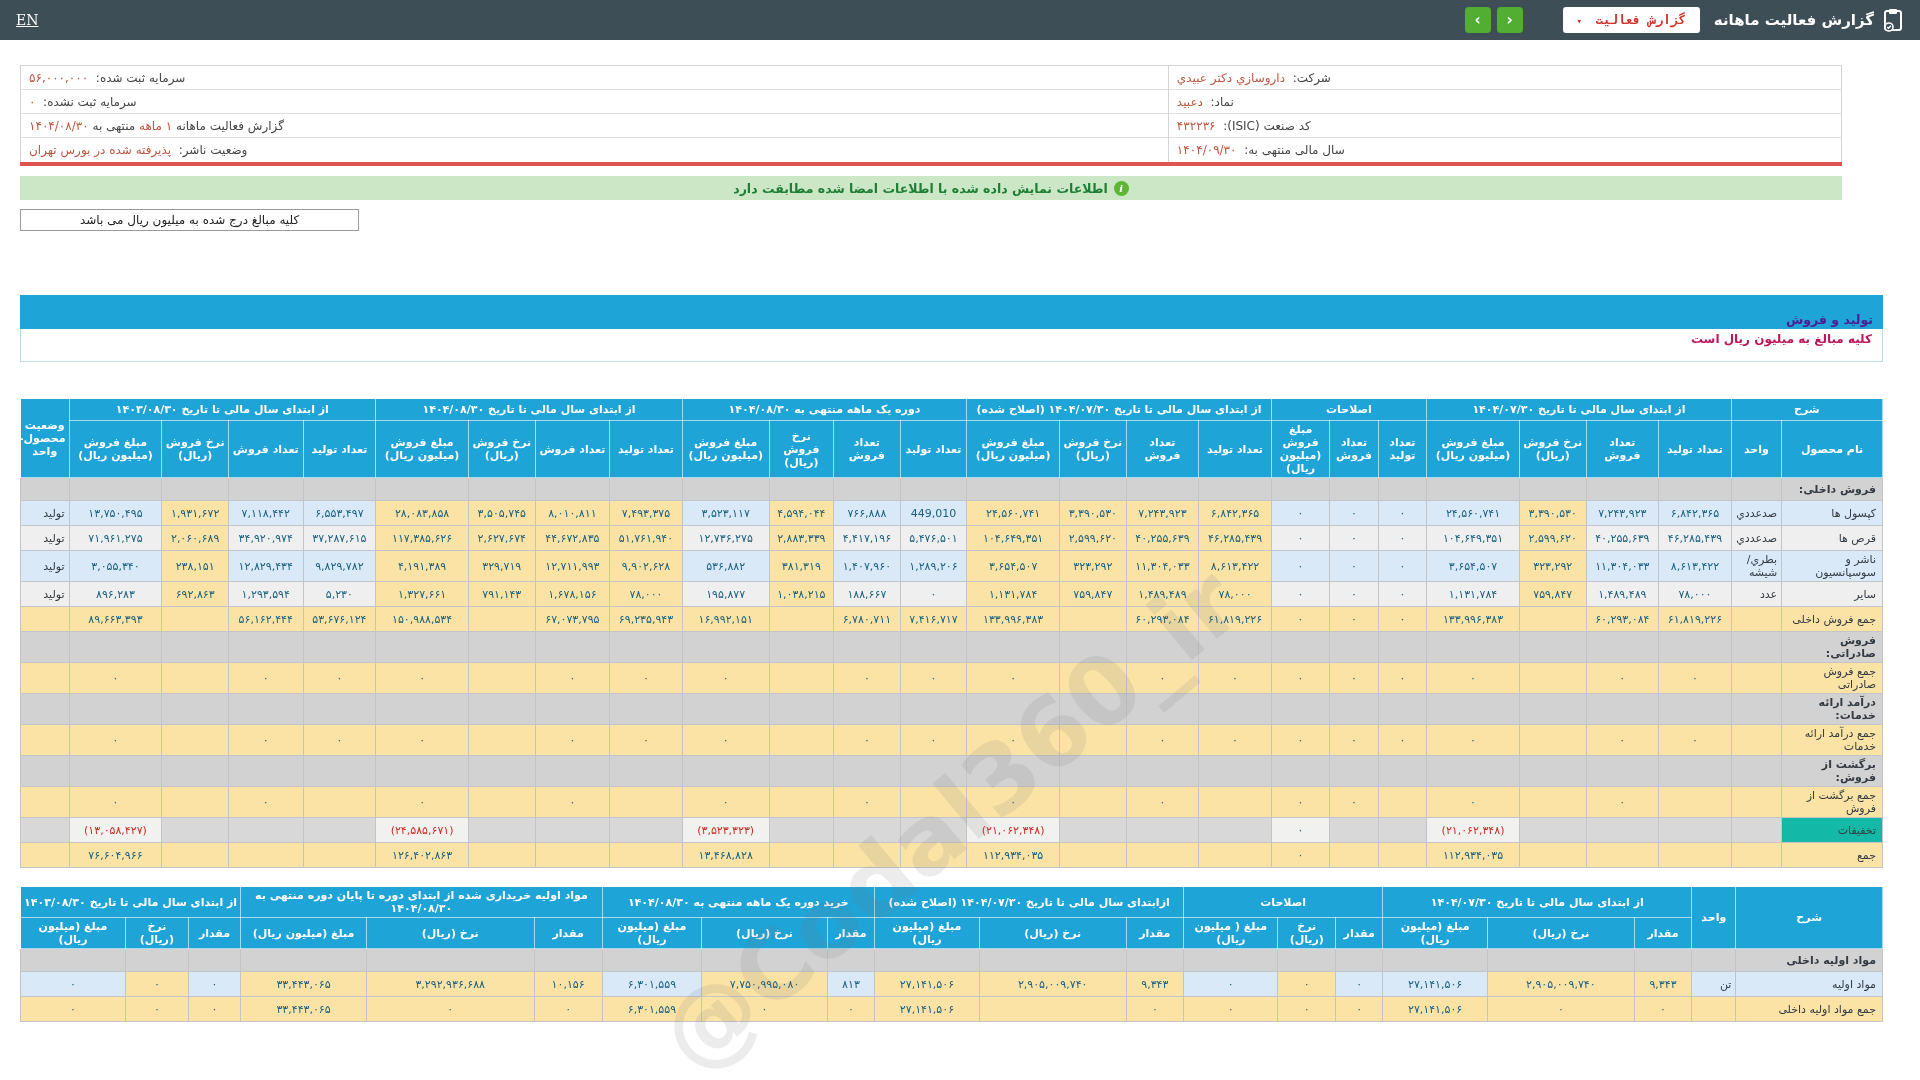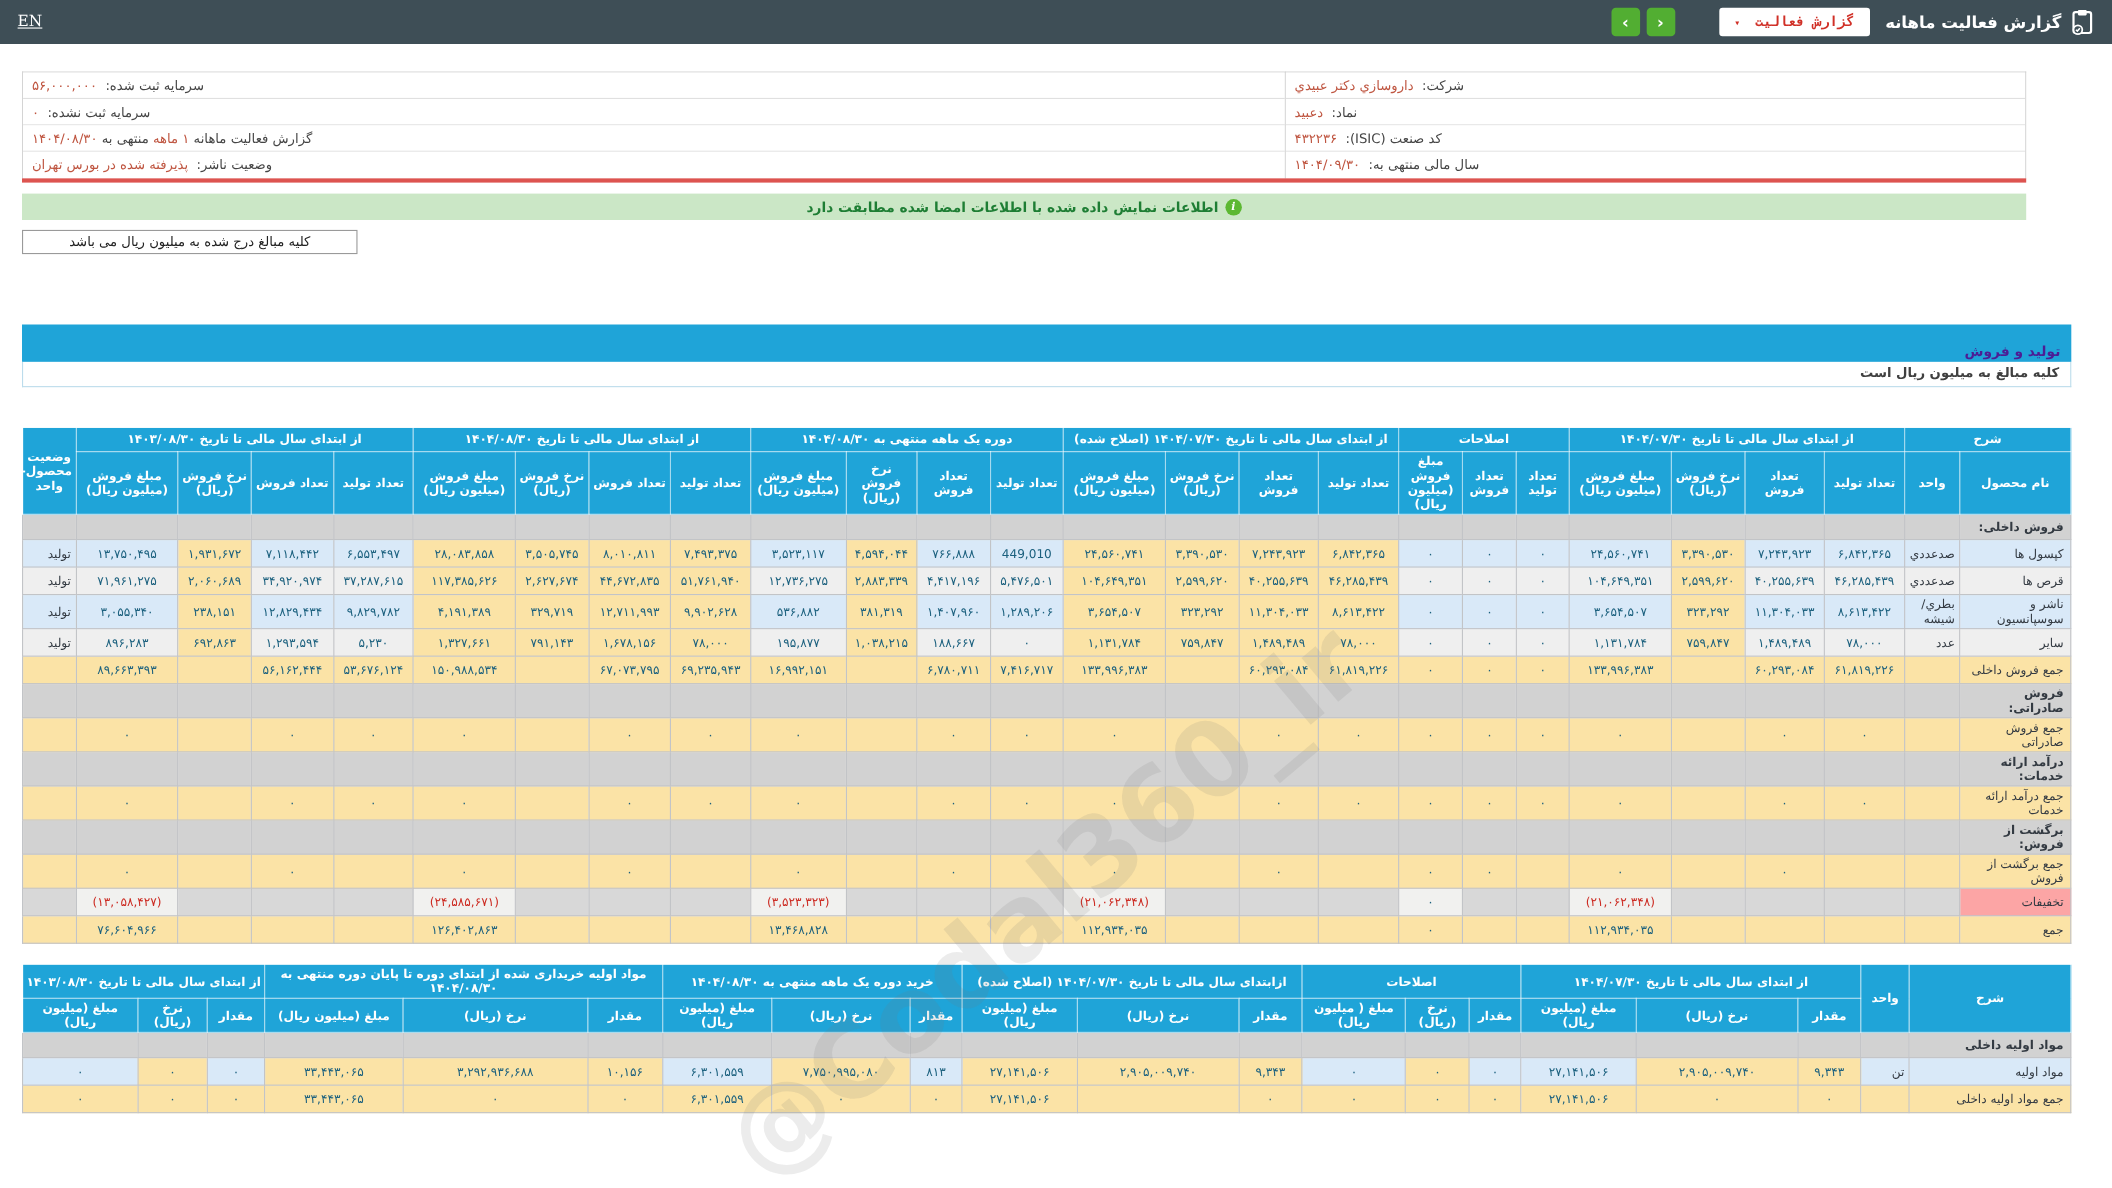--- a/index.html
+++ b/index.html
@@ -37,47 +37,47 @@
   .info-row span{white-space:pre}
   
   .alert{margin:10px 78px 0 20px;background:var(--alert-bg);height:24px;display:flex;
       align-items:center;justify-content:center;gap:6px;color:var(--alert-text);
       font-size:12.5px;font-weight:bold}
   .i-icon{width:15px;height:15px;border-radius:50%;background:#5cb832;color:#fff;font-size:10px;
       font-weight:bold;display:inline-flex;align-items:center;justify-content:center;
       font-family:"DejaVu Serif",serif;font-style:italic}
   
   .unit-box{margin:9px 78px 0 20px}
-  .unit-box > div{width:305px;margin-right:auto;margin-left:0;border:1px solid #9a9a9a;
+  .unit-box > div{width:339px;margin-right:auto;margin-left:0;border:1px solid #9a9a9a;
       padding:3px 10px;text-align:center;font-size:12px;color:#222;background:#fff}
   
   .main-wrap{margin:64px 37px 0 20px;position:relative}
   .sec-bar{background:var(--hdr-blue);color:#4c1d95;font-size:12.5px;font-weight:bold;
       padding:17px 10px;height:20px;line-height:15px}
-  .sec-sub{border:1px solid #bcdcec;border-top:none;background:#fff;color:#404040;
-      font-size:12px;font-weight:bold;padding:3px 10px;height:23px}
+  .sec-sub{border:1px solid #bcdcec;border-top:none;background:#fff;color:#be185d;
+      font-size:12px;font-weight:bold;padding:3px 10px;height:33px}
   
   table{border-collapse:collapse;table-layout:fixed;width:100%;margin-top:36px}
   table.t2{margin-top:0}
   th{background:var(--hdr-blue);color:#fff;font-size:11px;font-weight:bold;
      border:1px solid rgba(255,255,255,.6);padding:2px 3px;vertical-align:middle}
   thead tr.grp th{height:22px}
   td{border:1px solid #c2c4c7;font-size:11px;padding:2px 4px;vertical-align:middle;height:25px}
   td.c-num{color:var(--teal);text-align:center;direction:ltr;white-space:nowrap}
   td.c-label{color:#333a42;text-align:right;padding-right:6px}
   td.c-unit,td.c-status{color:#333a42;text-align:right}
   tr.section td{background:var(--section-grey);height:23px}
   tr.section td.c-label{font-weight:bold}
   tr.product.sb td{background:var(--stripe-blue)}
   tr.product.sg td{background:var(--stripe-grey)}
   tr.product td.k-r,tr.product td.k-y,tr.product td.k-ya{background:var(--yellow)}
   tr.total td{background:var(--yellow)}
   tr.discount td{background:#d8d8d8;color:var(--red)}
   tr.discount td.k-a,tr.discount td.k-ya{background:#f1f1ef}
-  tr.discount td.c-label{background:#fca5a5;color:#333a42}
+  tr.discount td.c-label{background:#14b8a6;color:#333a42}
   tr.discount td.zero{color:var(--teal)}
   
   .watermark{position:absolute;top:470px;left:570px;transform:rotate(-40deg);
       font-size:95px;color:rgba(120,120,120,.14);font-weight:bold;pointer-events:none;
       direction:ltr;z-index:5;white-space:nowrap}
   .mat-wrap{margin-top:18px}
 </style>
 </head>
 <body>
 

